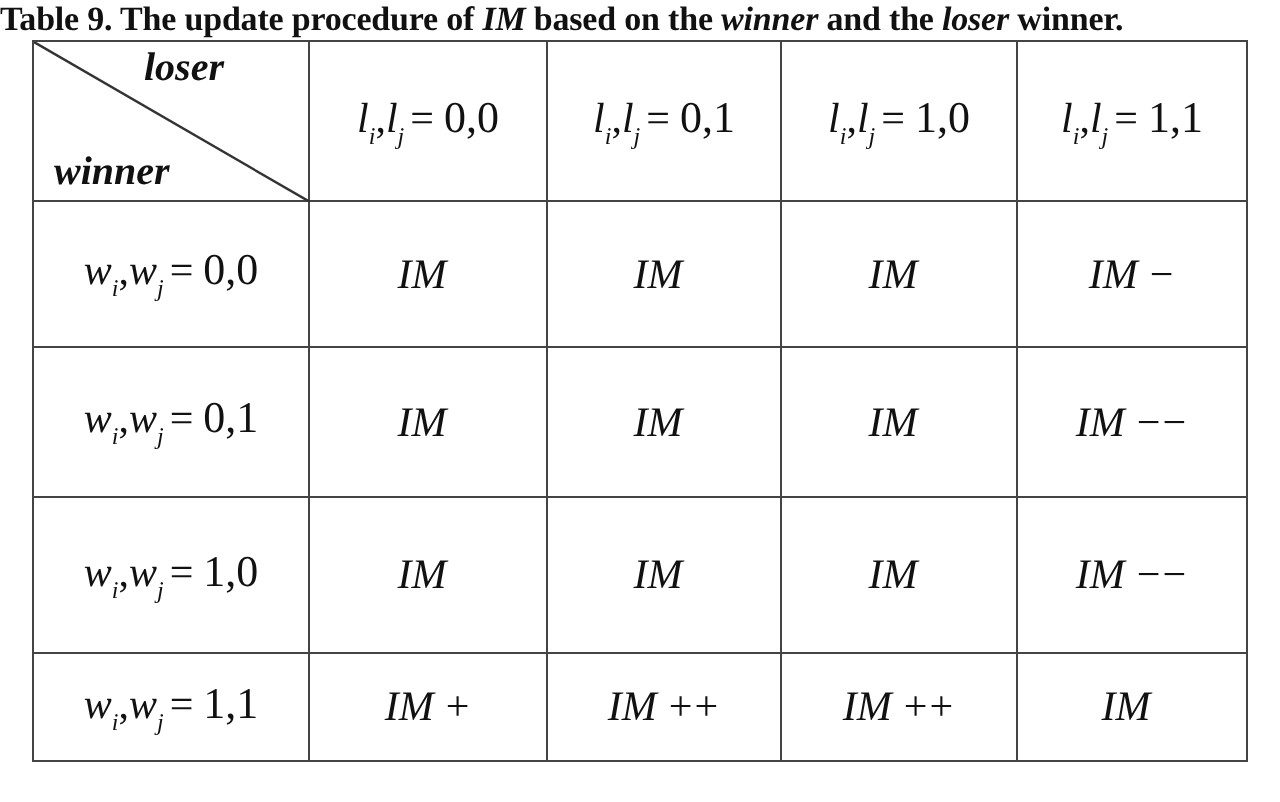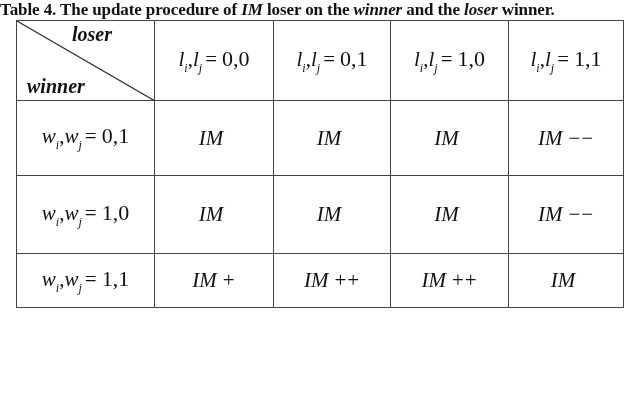--- a/index.html
+++ b/index.html
@@ -15,21 +15,21 @@
   .var { font-style: italic; }
   .sub { font-style: italic; font-size: 12px; vertical-align: -6px; }
   .val { font-weight: normal; font-size: 22px; margin-left: 2px; }
   .eq { margin: 0 3px; }
   .im { font-style: italic; font-size: 21px; }
   .op { font-size: 21px; margin-left: 6px; letter-spacing: 1px; }
 </style>
 </head>
 <body>
 
-<div class="caption"><span>Table 4. The update procedure of </span><i>IM</i><span> loser on the </span><i>winner</i><span> and the </span><i>loser</i><span> winner.</span></div>
+<div class="caption"><span>Table 9. The update procedure of </span><i>IM</i><span> based on the </span><i>winner</i><span> and the </span><i>loser</i><span> winner.</span></div>
 
 <table>
   <colgroup>
     <col style="width:138px">
       <col style="width:119px">
       <col style="width:117px">
       <col style="width:118px">
       <col style="width:115px">
   </colgroup>
   <tbody>
@@ -40,20 +40,27 @@
           </svg>
       <span class="loser">loser</span>
       <span class="winner">winner</span>
     </td>
     <td><span class="var">l</span><span class="sub">i</span>,<span class="var">l</span><span class="sub">j</span><span class="eq">=</span><span class="val">0,0</span></td>
     <td><span class="var">l</span><span class="sub">i</span>,<span class="var">l</span><span class="sub">j</span><span class="eq">=</span><span class="val">0,1</span></td>
     <td><span class="var">l</span><span class="sub">i</span>,<span class="var">l</span><span class="sub">j</span><span class="eq">=</span><span class="val">1,0</span></td>
     <td><span class="var">l</span><span class="sub">i</span>,<span class="var">l</span><span class="sub">j</span><span class="eq">=</span><span class="val">1,1</span></td>
   </tr>
 
+  <tr style="height:73px">
+    <td><span class="var">w</span><span class="sub">i</span>,<span class="var">w</span><span class="sub">j</span><span class="eq">=</span><span class="val">0,0</span></td>
+    <td><span class="im">IM</span><span class="op"></span></td>
+    <td><span class="im">IM</span><span class="op"></span></td>
+    <td><span class="im">IM</span><span class="op"></span></td>
+    <td><span class="im">IM</span><span class="op">−</span></td>
+  </tr>
 
   <tr style="height:75px">
     <td><span class="var">w</span><span class="sub">i</span>,<span class="var">w</span><span class="sub">j</span><span class="eq">=</span><span class="val">0,1</span></td>
     <td><span class="im">IM</span><span class="op"></span></td>
     <td><span class="im">IM</span><span class="op"></span></td>
     <td><span class="im">IM</span><span class="op"></span></td>
     <td><span class="im">IM</span><span class="op">−−</span></td>
   </tr>
 
   <tr style="height:78px">

